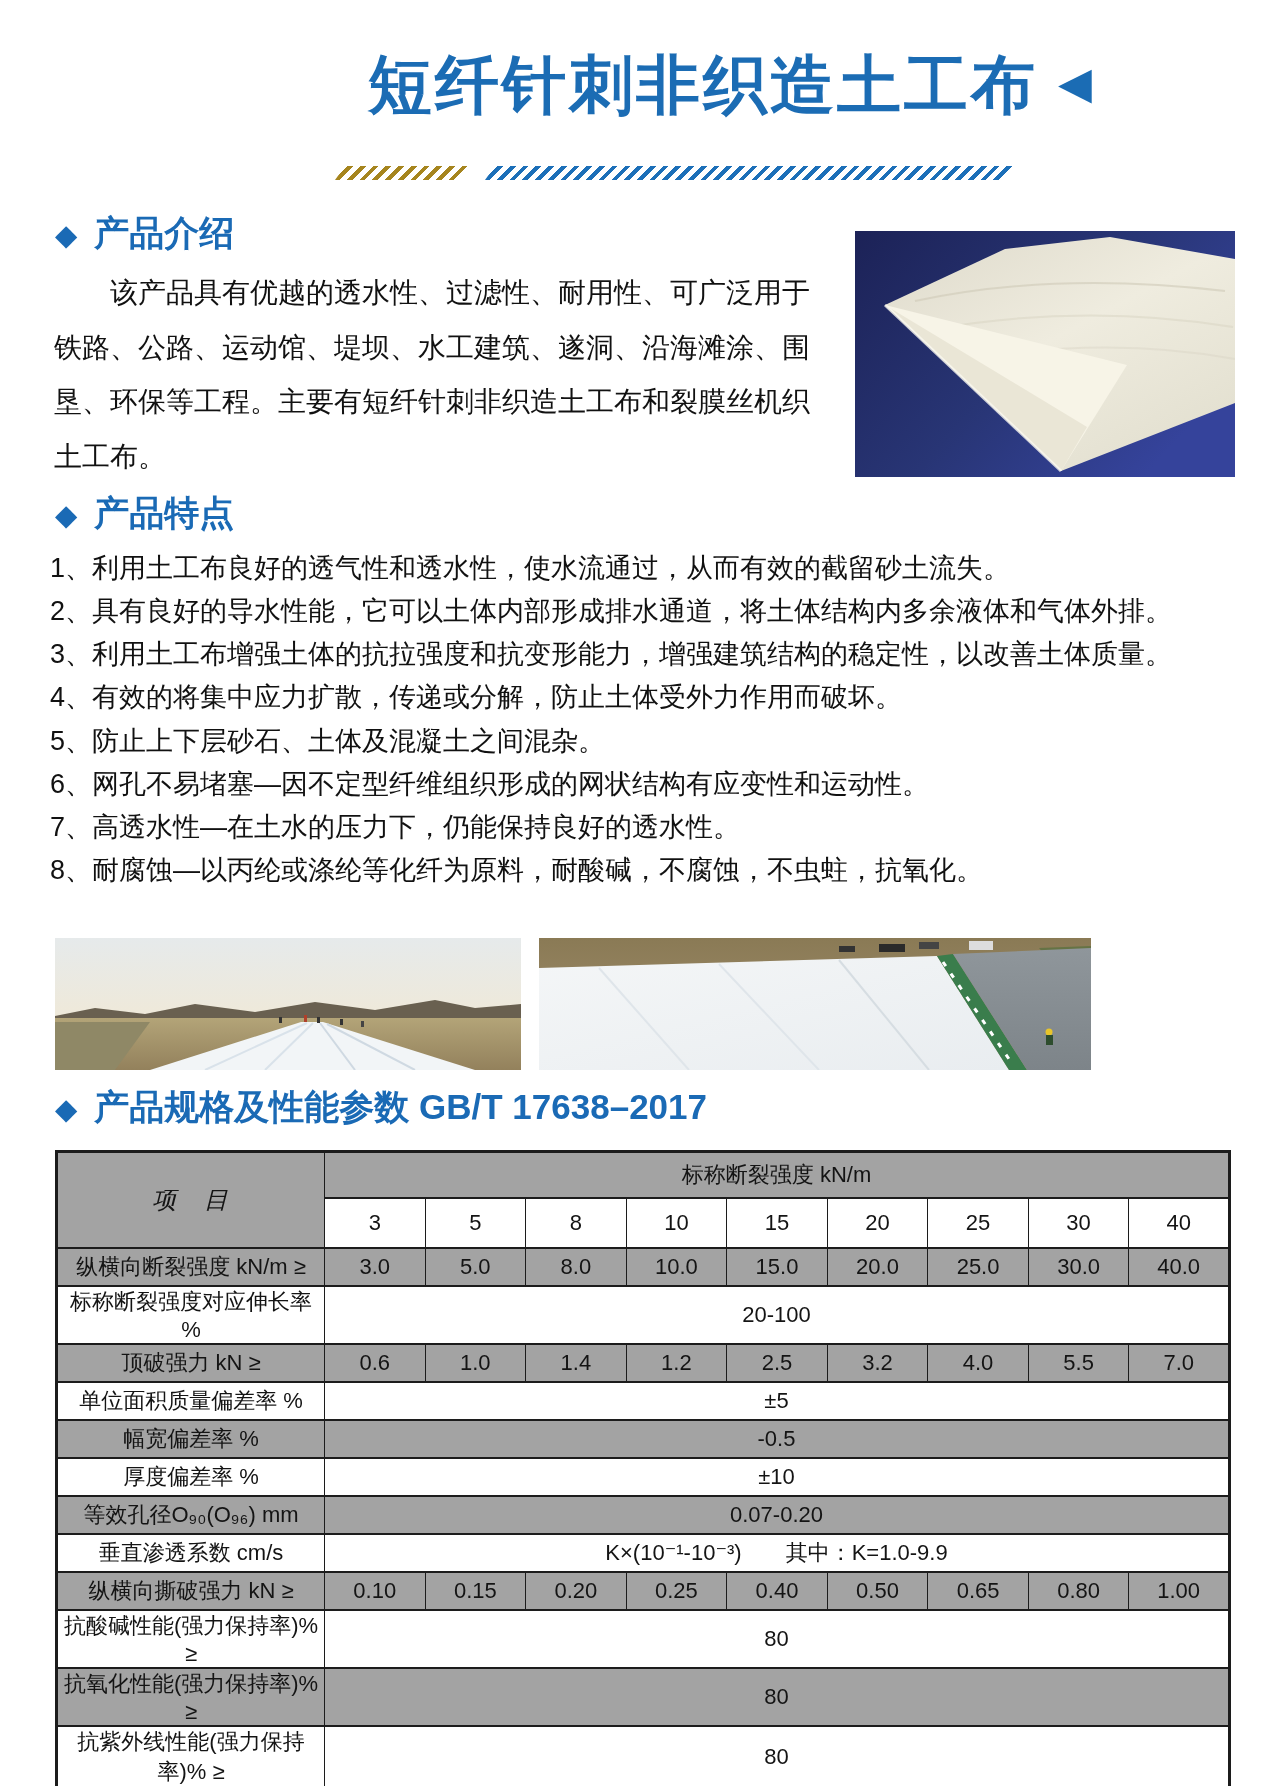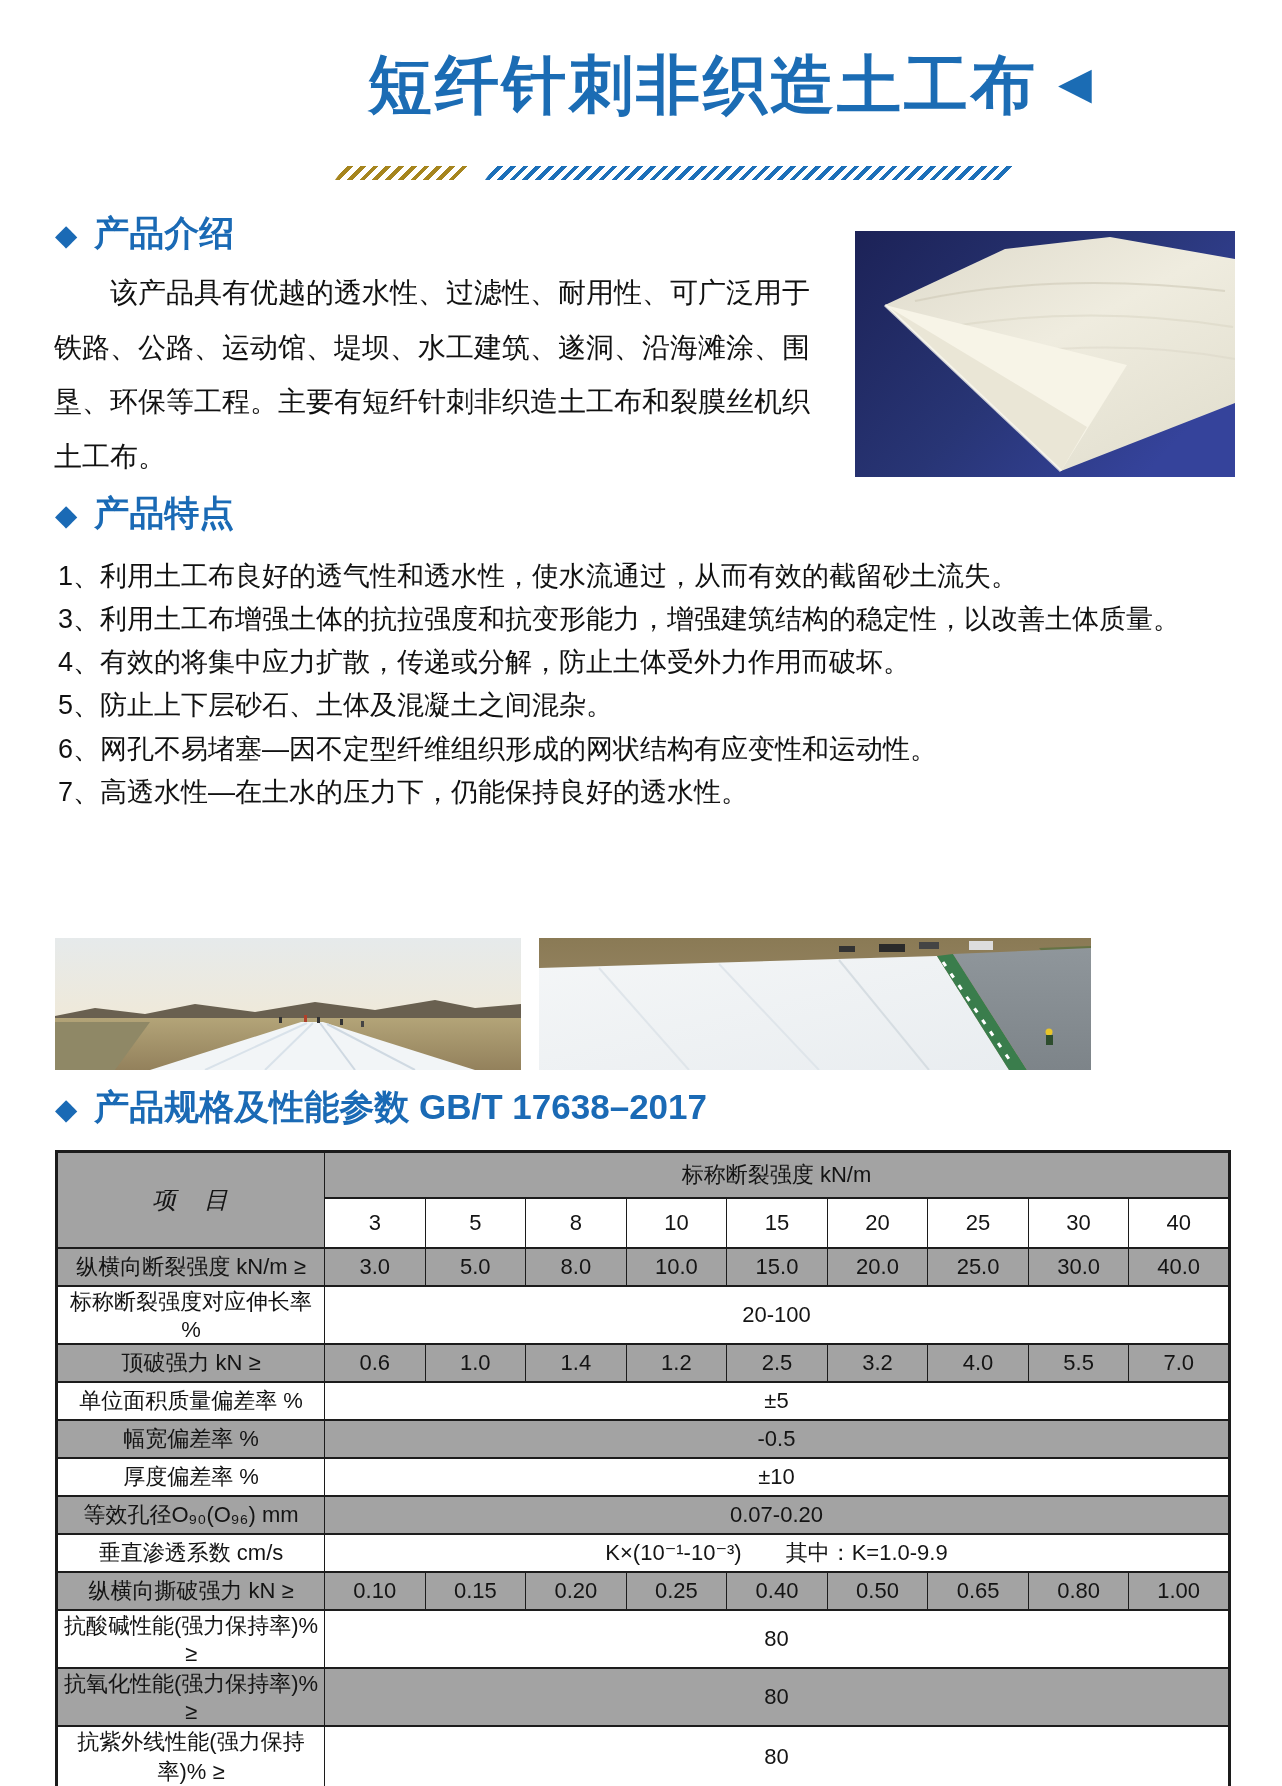--- a/index.html
+++ b/index.html
@@ -38,21 +38,21 @@
     position:absolute;left:46px;top:258px;width:756px;margin:8px;
     font-size:28px;line-height:1.95;text-indent:2em;text-align:justify;
   }
   .product-photo{
     position:absolute;left:855px;top:231px;width:380px;height:246px;
     border-top:2px solid #ccccе8;
   }
   .product-photo svg{display:block;width:100%;height:100%;}
   
   .feature-list{
-    position:absolute;left:46px;top:550px;width:1200px;margin:12px;padding:0;list-style:none;
+    position:absolute;left:46px;top:550px;width:1200px;margin:4px;padding:0;list-style:none;
   }
   .feature-list li{font-size:27px;line-height:1.08;margin:0 0 14px 0;white-space:nowrap;}
   
   .photos{position:absolute;left:55px;top:938px;display:flex;gap:18px;}
   .photo{height:132px;}
   .photo svg{display:block;height:100%;}
   
   .spec-table{
     position:absolute;left:55px;top:1150px;width:1176px;
     border-collapse:collapse;table-layout:fixed;
@@ -117,25 +117,27 @@
       <path d="M30 74 L206 240" stroke="#fbf9f0" stroke-width="3" opacity="0.8"></path>
     </svg>
   </div>
 
   <h2 class="sec-h" id="sec-features">
     <span class="diamond">◆</span>
     <span>产品特点</span>
   </h2>
   <ul class="feature-list" id="feature-list">
       <li>1、利用土工布良好的透气性和透水性，使水流通过，从而有效的截留砂土流失。</li>
+      <li>2、具有良好的导水性能，它可以土体内部形成排水通道，将土体结构内多余液体和气体外排。</li>
       <li>3、利用土工布增强土体的抗拉强度和抗变形能力，增强建筑结构的稳定性，以改善土体质量。</li>
       <li>4、有效的将集中应力扩散，传递或分解，防止土体受外力作用而破坏。</li>
       <li>5、防止上下层砂石、土体及混凝土之间混杂。</li>
       <li>6、网孔不易堵塞—因不定型纤维组织形成的网状结构有应变性和运动性。</li>
       <li>7、高透水性—在土水的压力下，仍能保持良好的透水性。</li>
+      <li>8、耐腐蚀—以丙纶或涤纶等化纤为原料，耐酸碱，不腐蚀，不虫蛀，抗氧化。</li>
     </ul>
 
   <div class="photos">
     <div class="photo">
       <svg viewBox="0 0 466 132" width="466" height="132">
         <defs>
           <linearGradient id="sky1" x1="0" y1="0" x2="0" y2="1">
             <stop offset="0" stop-color="#e6eaeb"></stop>
               <stop offset="1" stop-color="#efe9d9"></stop>
           </linearGradient>

